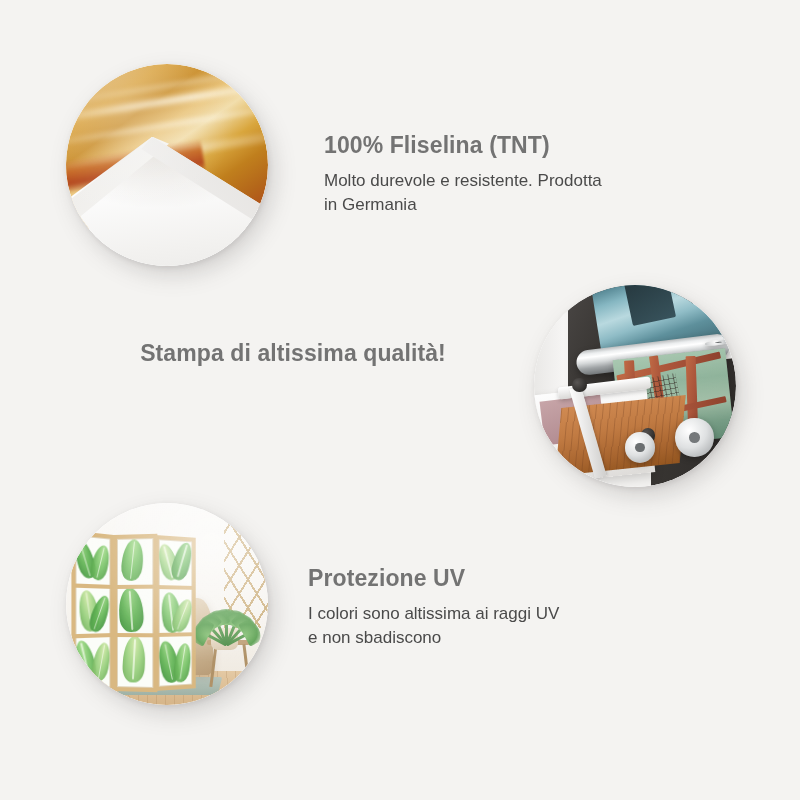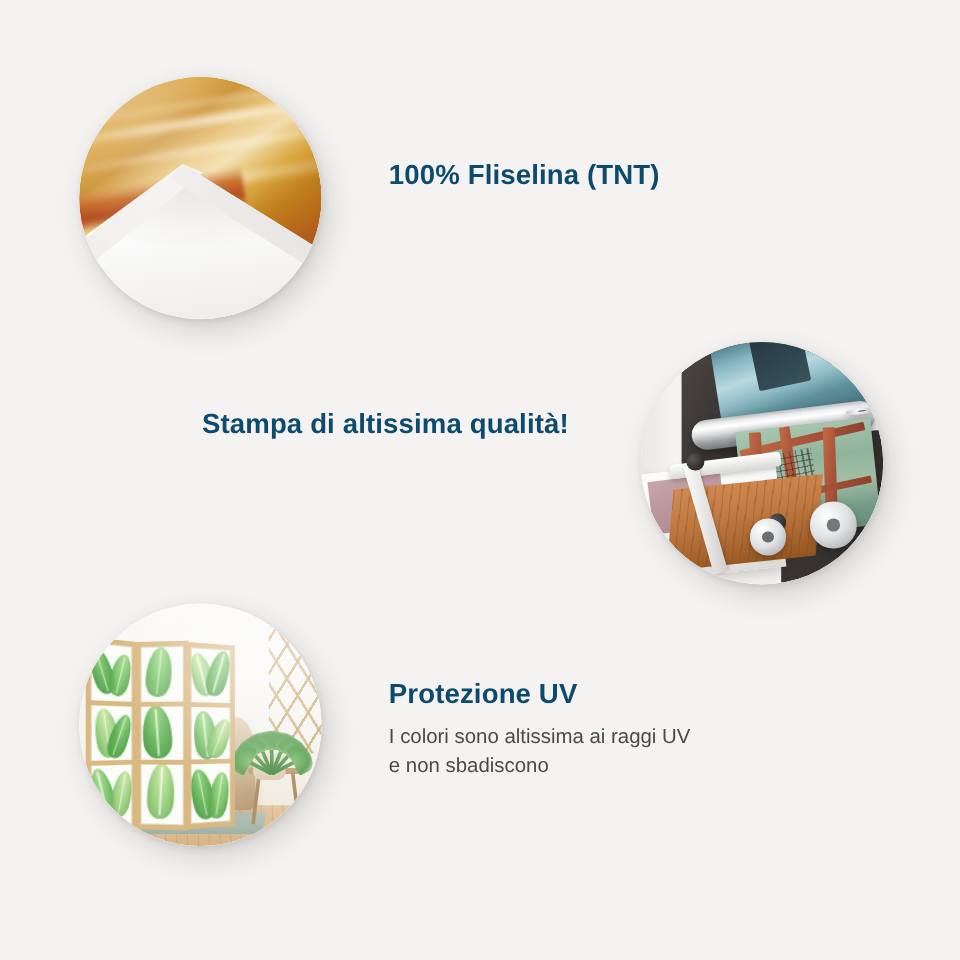--- a/index.html
+++ b/index.html
@@ -333,34 +333,34 @@
     position:absolute; inset:0;
     background: radial-gradient(circle at 72% 20%, rgba(255,255,255,0.55) 0%, rgba(255,255,255,0) 55%);
   }
 
   
   .text-block { position: absolute; }
   .feat-title {
     margin: 0 0 9px 0;
     font-size: 23px;
     font-weight: bold;
-    color: #0c4a6e;
+    color: #737373;
     letter-spacing: 0.1px;
     line-height: 1.2;
   }
   .feat-desc {
     margin: 0;
     font-size: 17px;
     font-weight: normal;
     color: #4a4a4a;
     line-height: 1.45;
     white-space: pre-line;
   }
   .align-left  { text-align: left; }
-  .align-right { text-align: right; }
+  .align-right { text-align: center; }
 </style>
 </head>
 <body style="background: rgb(244, 243, 241);">
 
 <div class="stage">
 
   <div class="feature">
 
     <div class="circle" id="circle-wallpaper-roll" style="left:66px; top:64px;">
       <div class="circle-inner">
@@ -374,20 +374,22 @@
         <div class="peel"></div>
         <div class="peel-shade"></div>
         <div class="peel-fold-l"></div>
         <div class="peel-fold-r"></div>
         <div class="sheen"></div>
       </div>
     </div>
 
     <div class="text-block align-left" style="left:324px; top:132px; width:380px;">
       <p class="feat-title">100% Fliselina (TNT)</p>
+      <p class="feat-desc">Molto durevole e resistente. Prodotta
+in Germania</p>
     </div>
   </div>
 
   <div class="feature">
 
     <div class="circle" id="circle-printing-machine" style="left:534px; top:285px;">
       <div class="circle-inner">
         <div class="bg"></div>
         <div class="wall-left"></div>
         <div class="body-dark"></div>
@@ -483,20 +485,20 @@
             </div>
             <div class="rail r1"></div>
             <div class="rail r2"></div>
           </div>
         </div>
 
         <div class="haze"></div>
       </div>
     </div>
 
-    <div class="text-block align-left" style="left:324px; top:565px; width:380px;">
+    <div class="text-block align-left" style="left:308px; top:565px; width:380px;">
       <p class="feat-title">Protezione UV</p>
       <p class="feat-desc">I colori sono altissima ai raggi UV
 e non sbadiscono</p>
     </div>
   </div>
 
 </div>
 
 </body></html>

